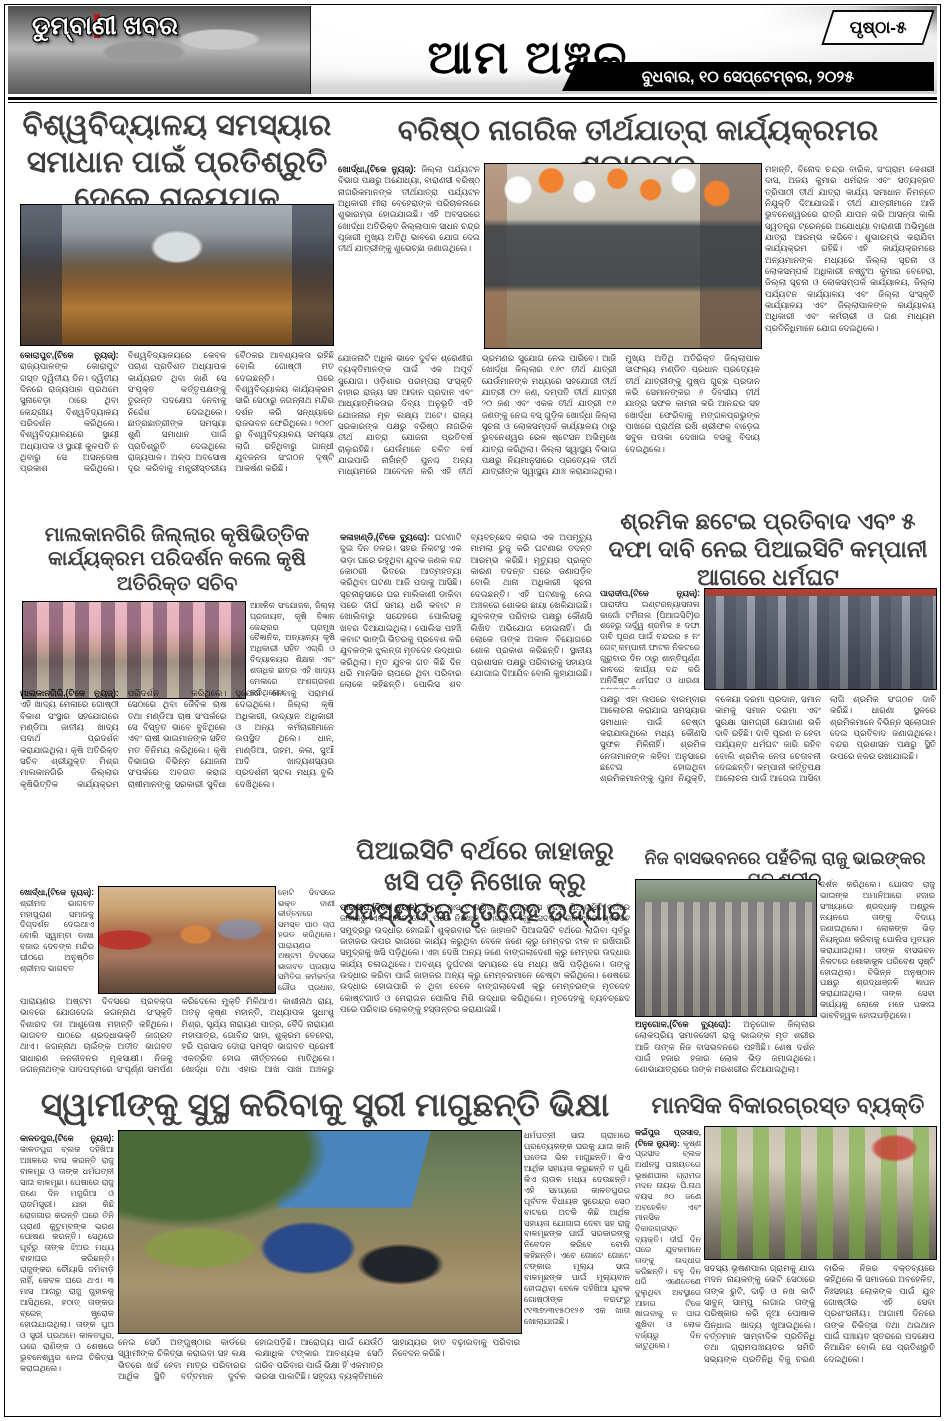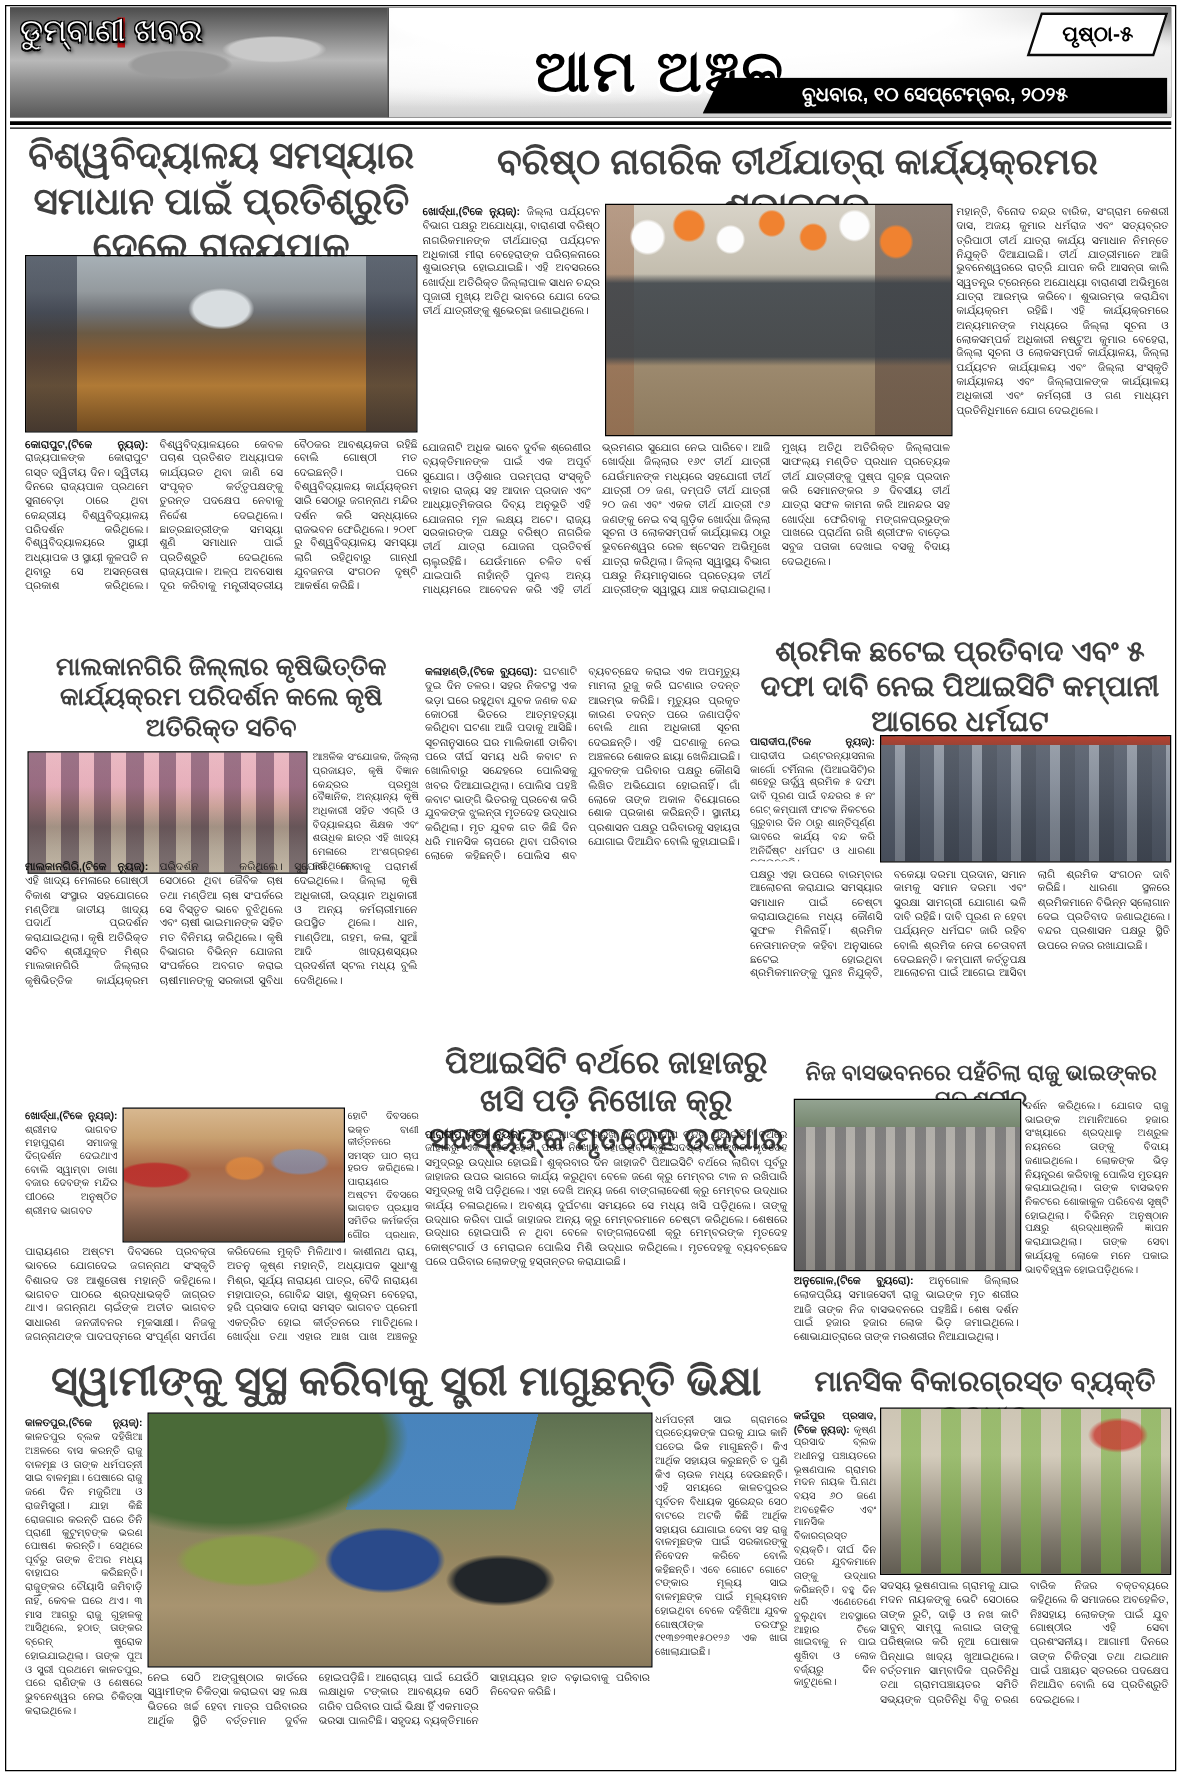--- a/index.html
+++ b/index.html
@@ -12,21 +12,21 @@
   #clouds{position:absolute;inset:0;background:
     radial-gradient(ellipse at 57% 8%, #fff 0 30%, rgba(255,255,255,.85) 42%, rgba(255,255,255,0) 62%),
     radial-gradient(ellipse at 82% 45%, #ececec 0 18%, rgba(236,236,236,0) 44%),
     radial-gradient(ellipse at 38% 55%, #f7f7f7 0 20%, rgba(247,247,247,0) 46%),
     linear-gradient(180deg,#2a2a2a 0%,#6a6a6a 18%,#d8d8d8 45%,#efefef 70%,#cfcfcf 100%);}
   #village-photo{position:absolute;left:0;top:0;width:302px;height:88px;background:
     radial-gradient(ellipse at 70% 38%, #c9c9c9 0 12%, rgba(201,201,201,0) 14%),
     radial-gradient(ellipse at 45% 52%, #9b9b9b 0 16%, rgba(155,155,155,0) 18%),
     linear-gradient(180deg,#4c4c4c 0%,#8c8c8c 28%,#b9b9b9 48%,#8f8f8f 68%,#585858 100%);
     border-right:1px solid #1a1a1a;}
-  #logo{position:absolute;left:8px;top:5px;font-size:25px;font-weight:normal;color:#fff;
+  #logo{position:absolute;left:24px;top:5px;font-size:25px;font-weight:bold;color:#fff;
     text-shadow:1px 1px 0 #000,-1px -1px 0 #000,1px -1px 0 #000,-1px 1px 0 #000,2px 2px 3px #000;}
   #logo-accent{position:absolute;left:86px;top:8px;width:6px;height:24px;background:#c31414;}
   #main-title{position:absolute;left:305px;top:24px;width:430px;text-align:center;
     font-size:46px;font-weight:bold;color:#000;letter-spacing:2px;
     text-shadow:-2px -2px 0 #fff,2px -2px 0 #fff,-2px 2px 0 #fff,2px 2px 0 #fff,0 3px 0 #fff,0 -3px 0 #fff;}
   #page-box{position:absolute;right:8px;top:4px;width:98px;height:31px;background:#fff;
     border:2px solid #0b0b0b;transform:skewX(-18deg);display:flex;align-items:center;justify-content:center;}
   #page-box span{transform:skewX(18deg);font-size:17px;font-weight:bold;color:#000;}
   #date-bar{position:absolute;right:3px;bottom:3px;width:372px;height:29px;background:#000;color:#fff;
     display:flex;align-items:center;justify-content:center;font-size:16px;font-weight:bold;

